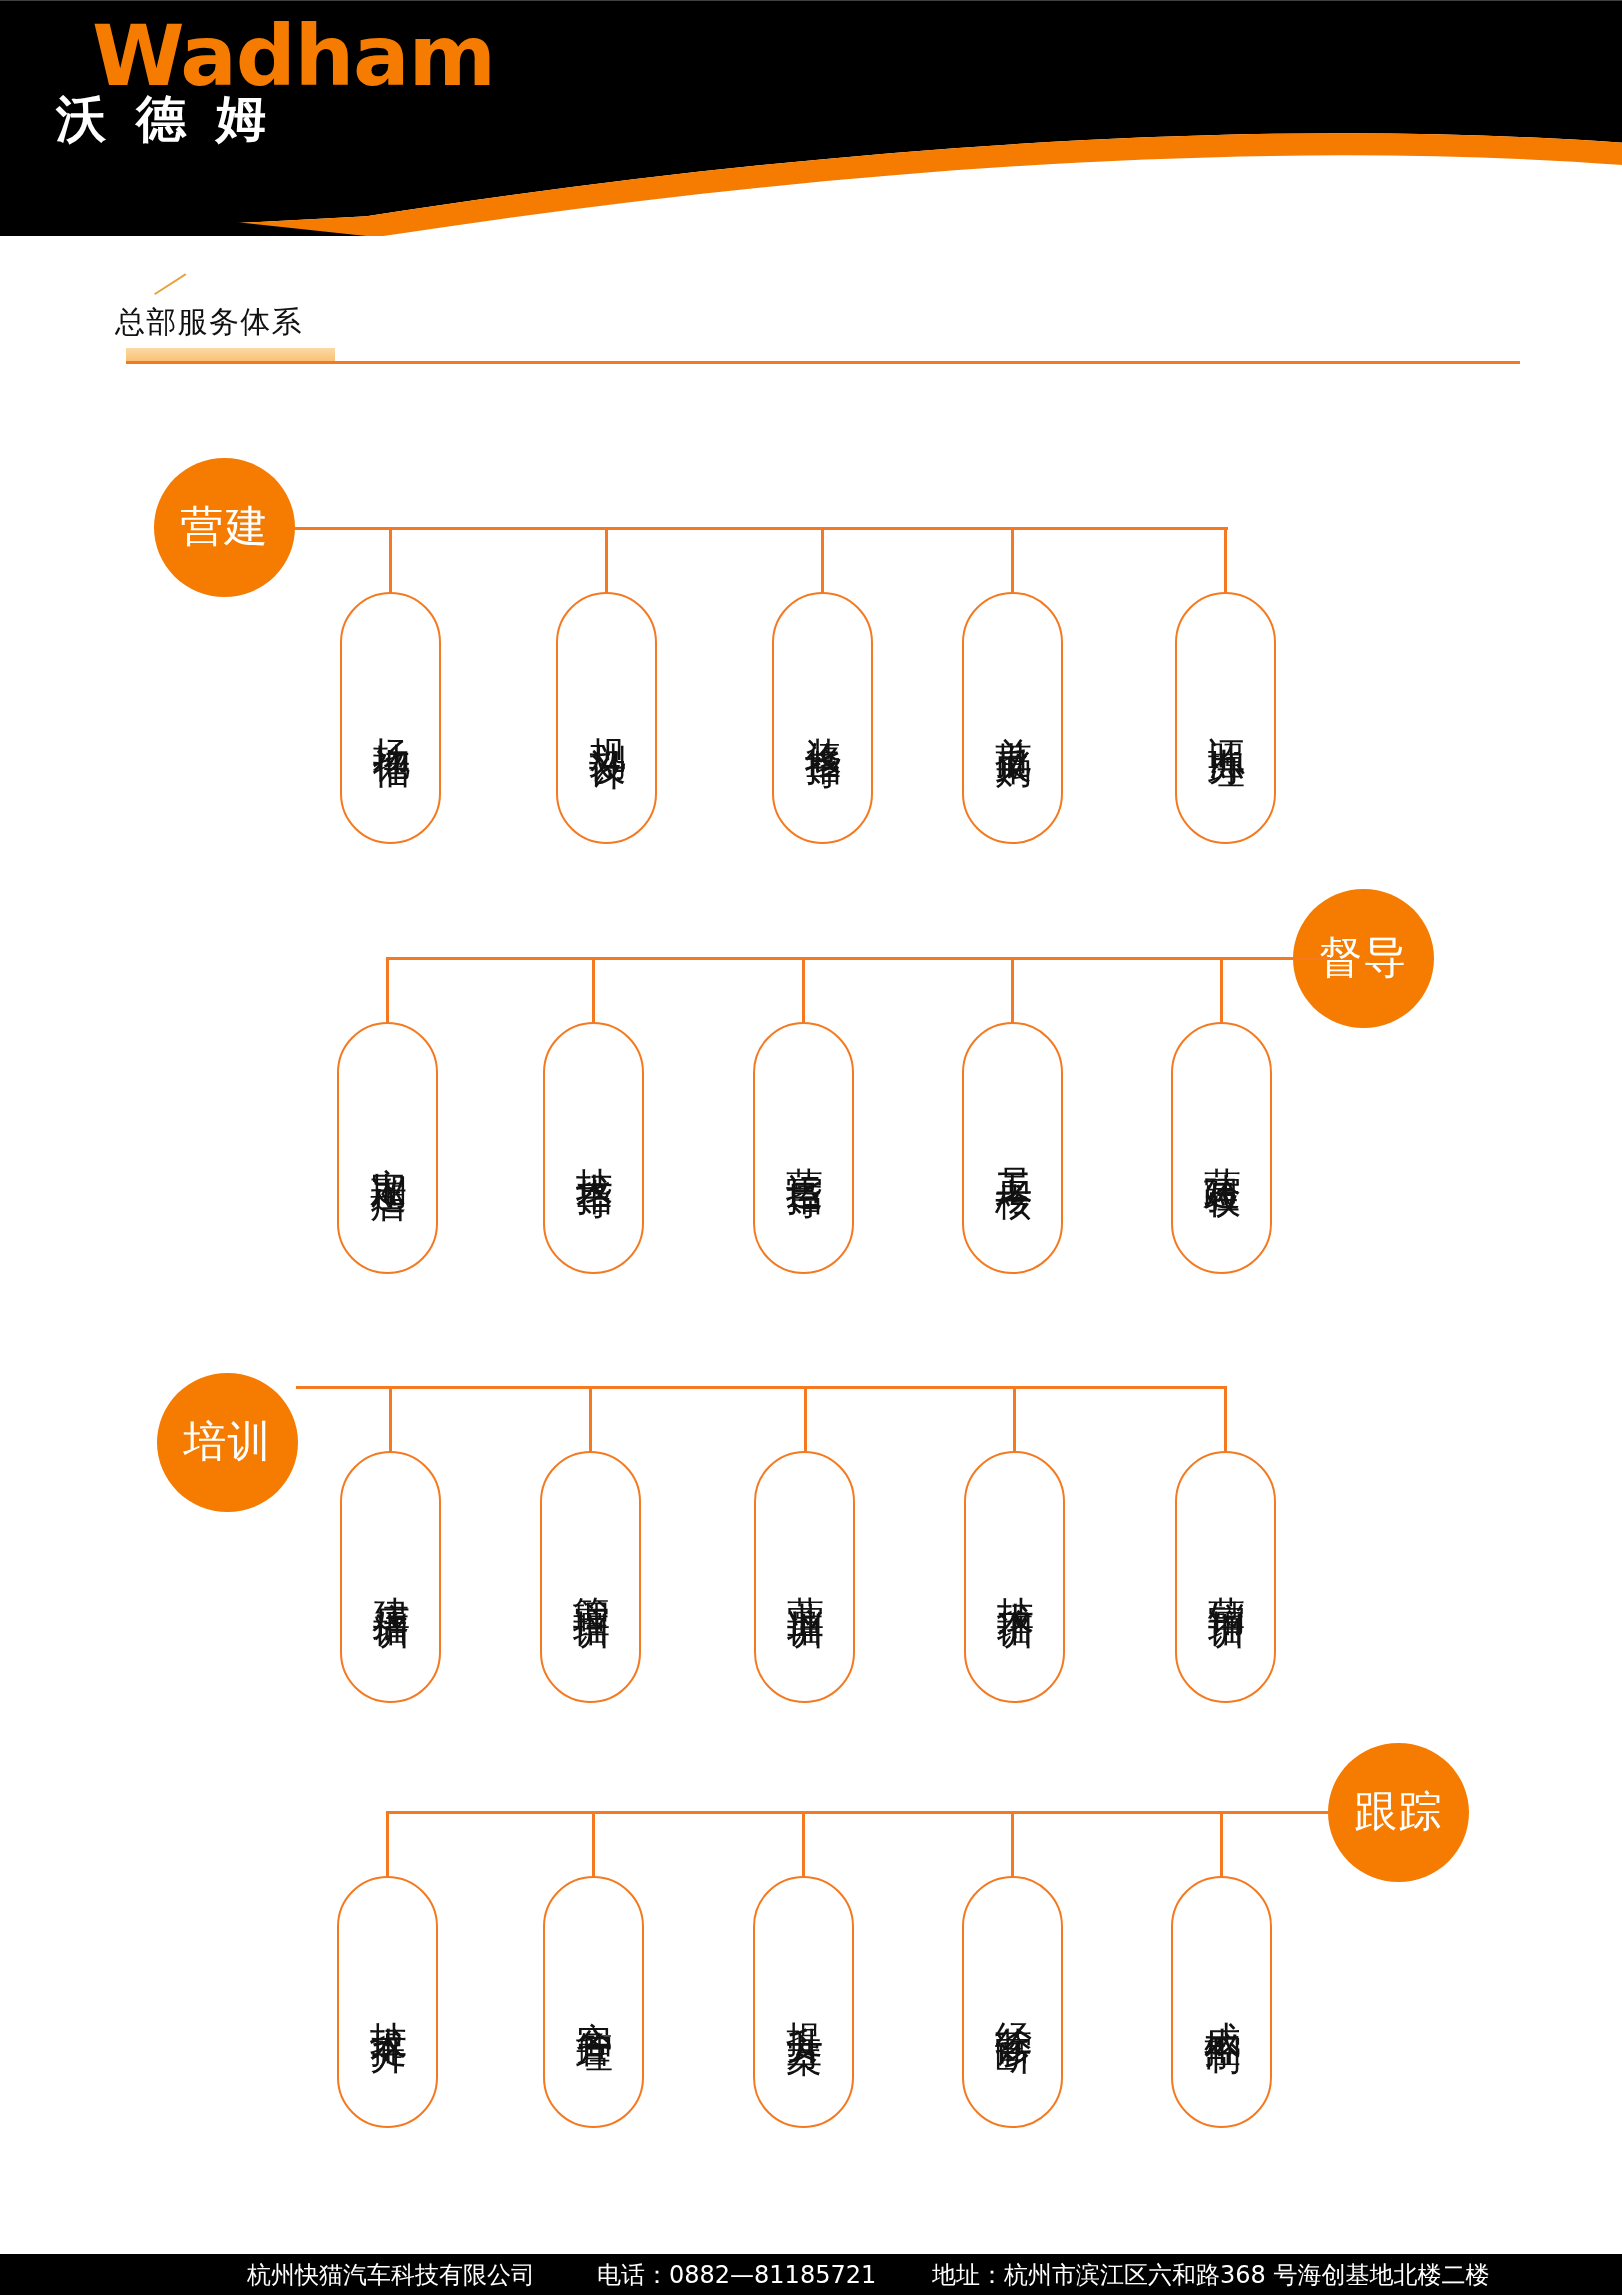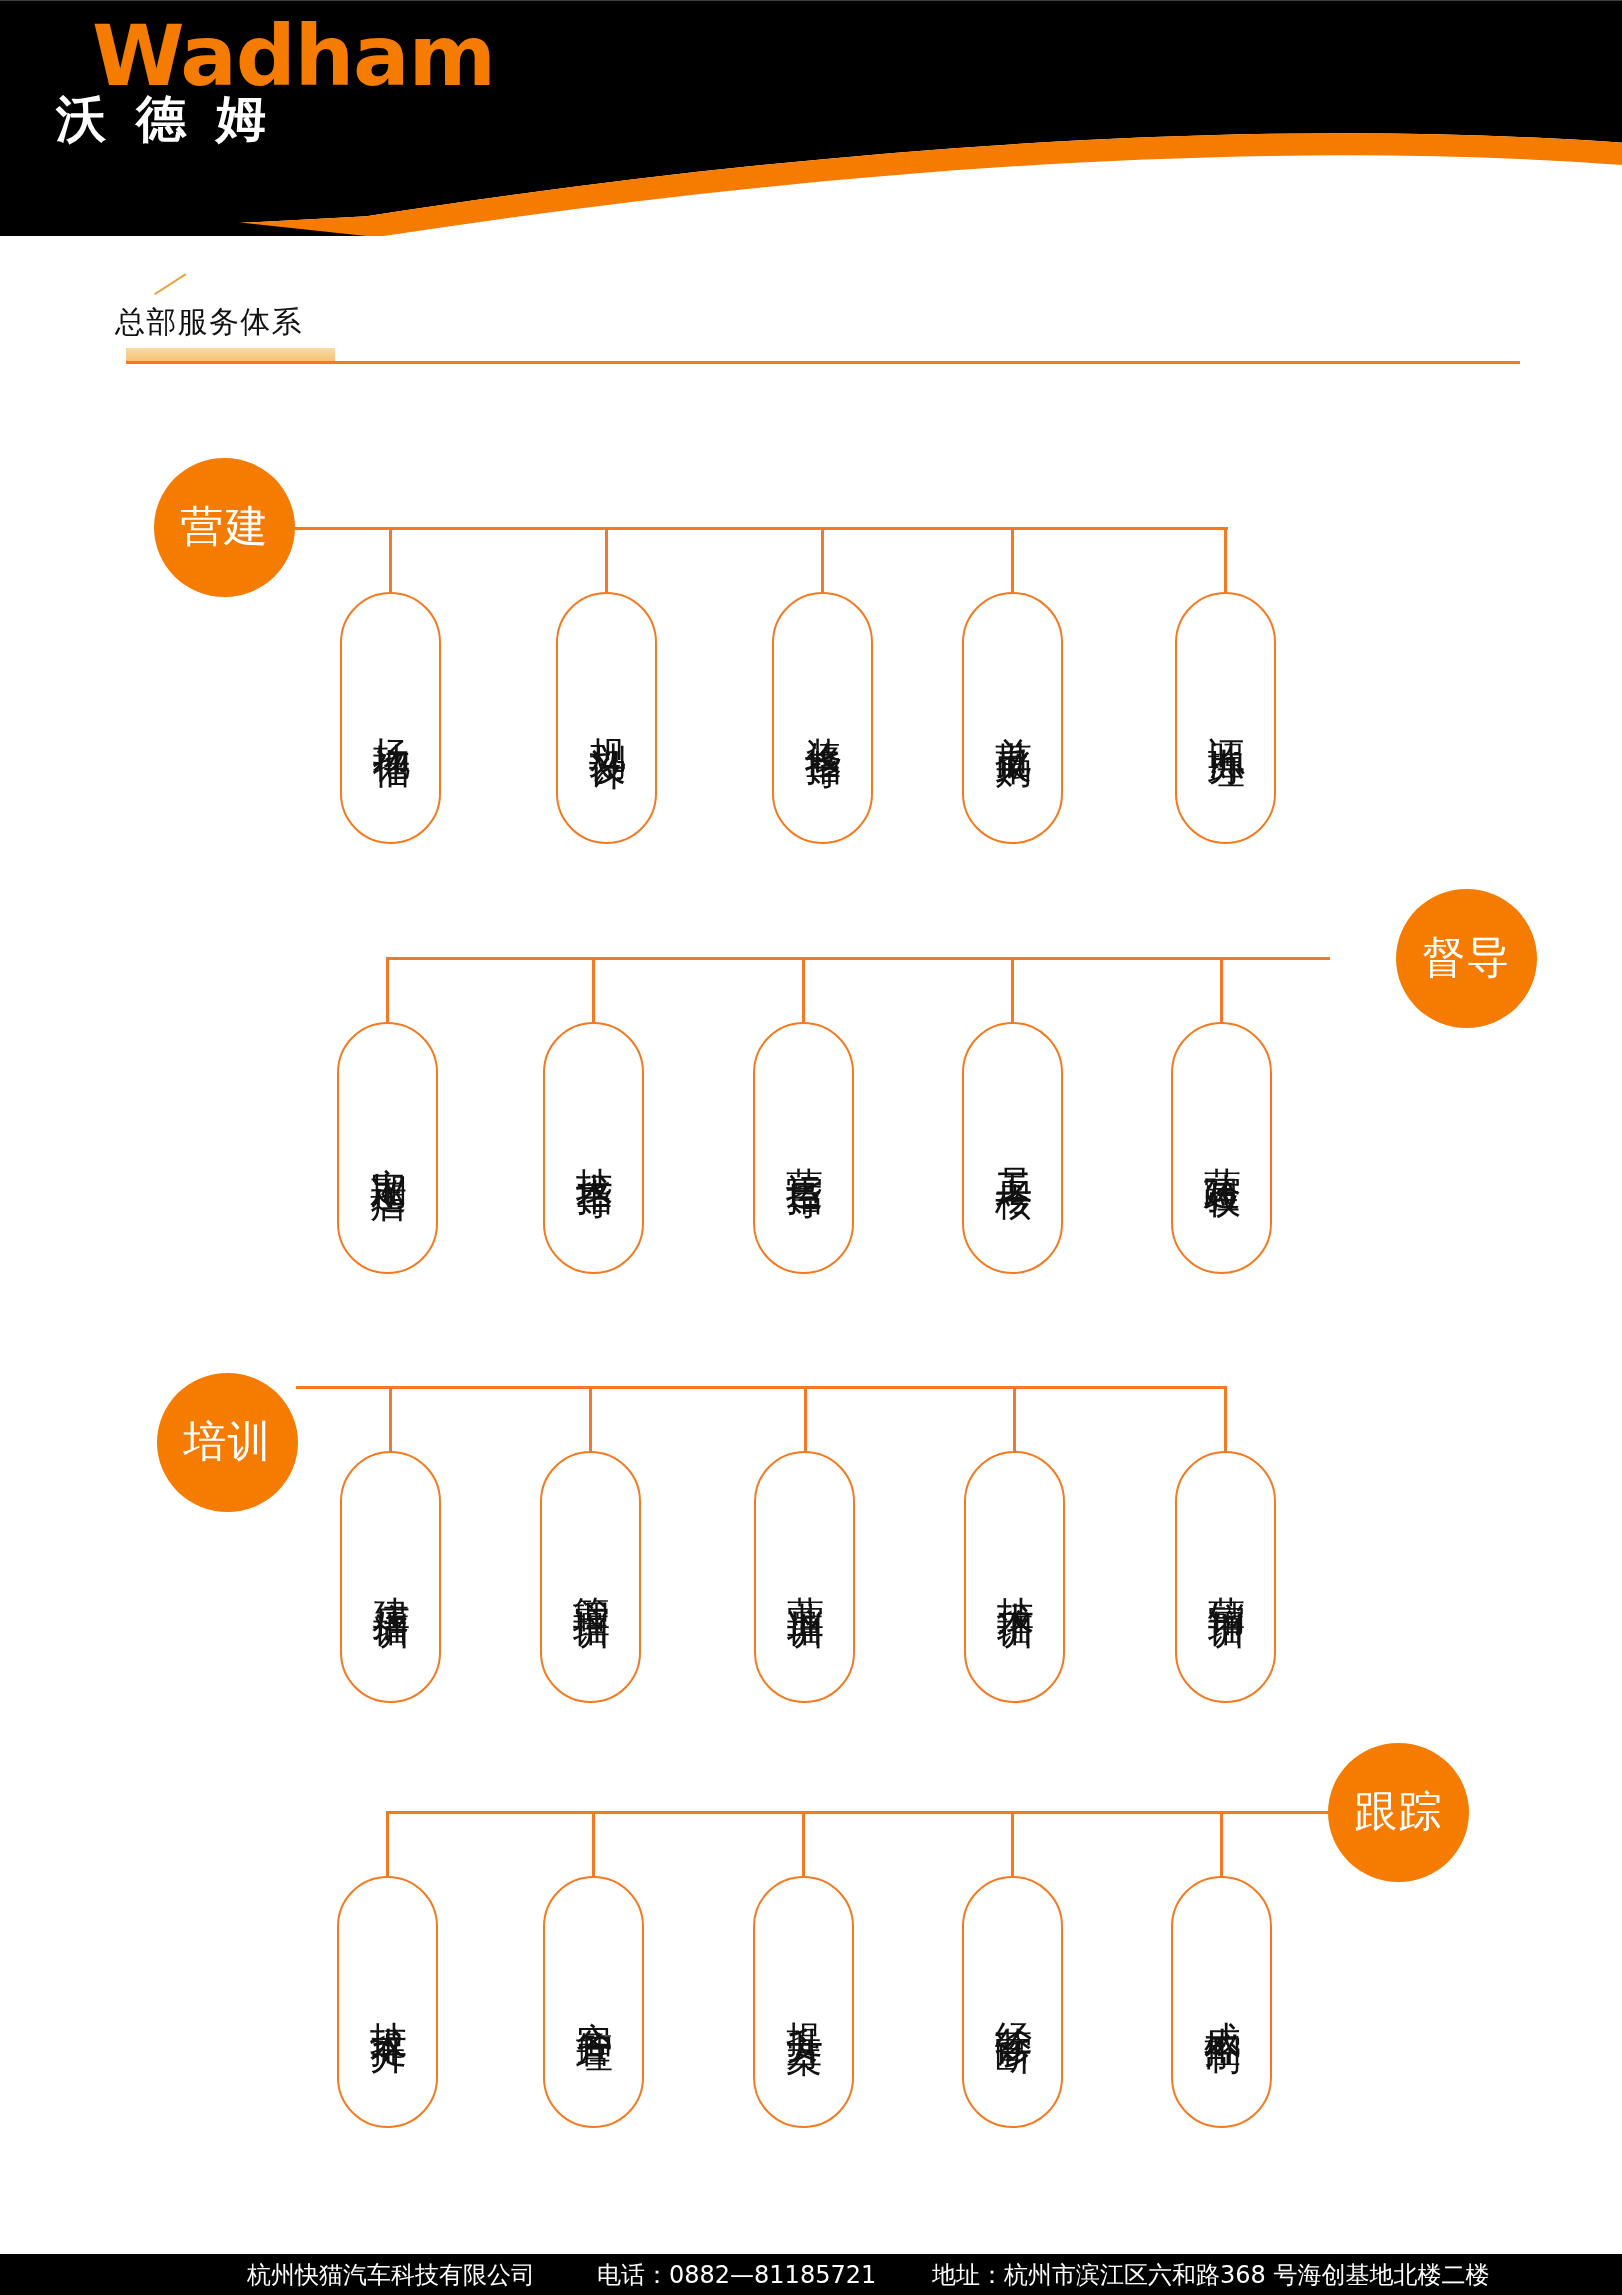--- a/index.html
+++ b/index.html
@@ -127,21 +127,21 @@
       </div>
     <div class="node" style="left:962px;top:592px;">
       <span class="txt">首批采购</span>
       </div>
     <div class="node" style="left:1175px;top:592px;">
       <span class="txt">证照办理</span>
       </div>
   </div>
 
   <div class="group">
-    <div class="ellipse" style="left:1396px;top:889px;">
+    <div class="ellipse" style="left:1293px;top:889px;">
       <span>督导</span>
     </div>
     <div class="hline" style="left:386px;top:957px;width:944px;"></div>
     <div class="vline" style="left:386px;top:957px;height:67px;"></div>
     <div class="vline" style="left:592px;top:957px;height:67px;"></div>
     <div class="vline" style="left:802px;top:957px;height:67px;"></div>
     <div class="vline" style="left:1011px;top:957px;height:67px;"></div>
     <div class="vline" style="left:1220px;top:957px;height:67px;"></div>
 
     <div class="node" style="left:337px;top:1022px;">

